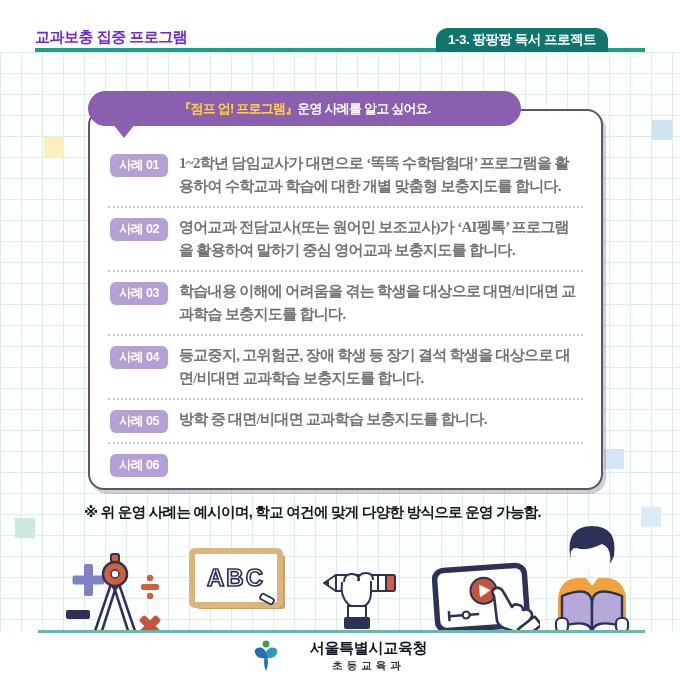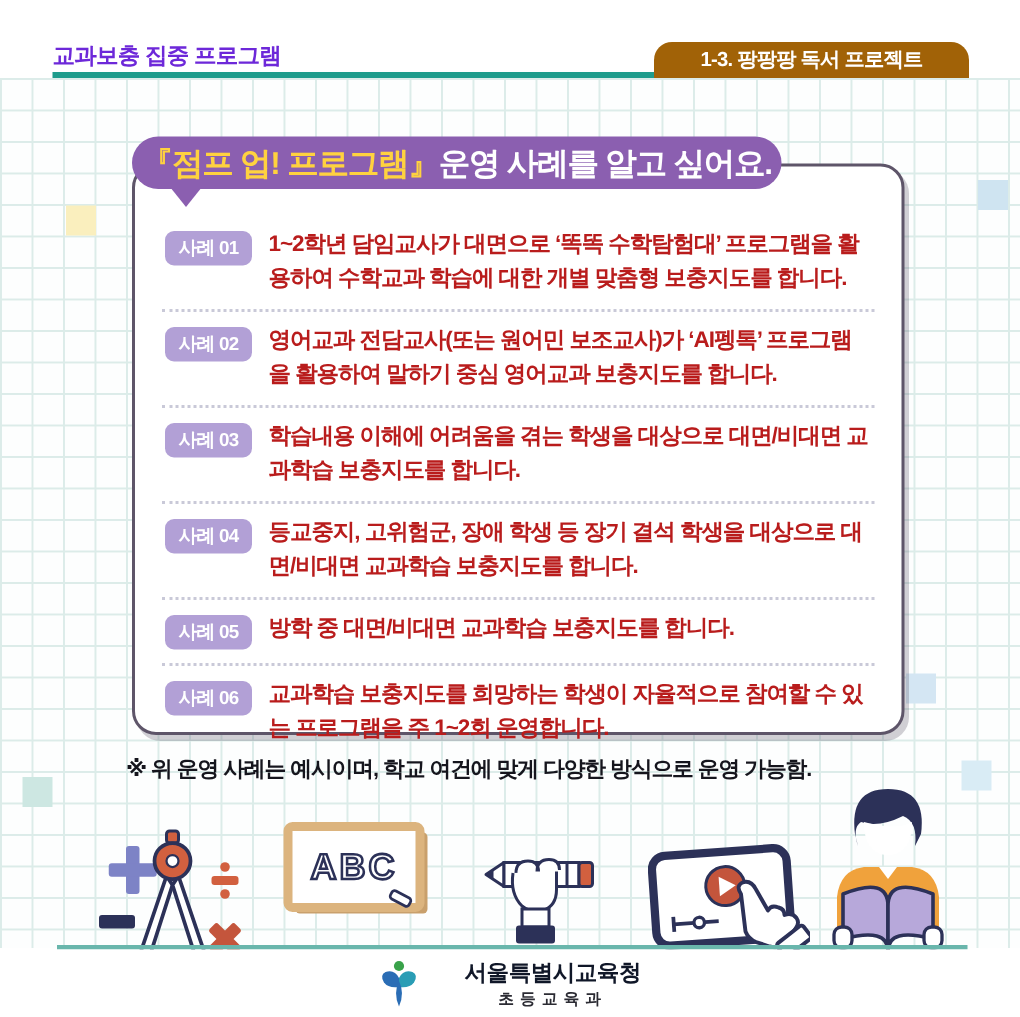--- a/index.html
+++ b/index.html
@@ -16,39 +16,39 @@
       linear-gradient(90deg, #dcece9 1px, transparent 1px);
     background-size:21px 21px;
   }
   .deco-cell { position:absolute; width:20px; height:20px; }
 
   
   .hdr-title { position:absolute; left:35px; top:28px; font-size:15px; font-weight:700; color:#6d28d9; letter-spacing:-0.5px; }
   .hdr-line { position:absolute; left:35px; top:48px; width:610px; height:4px; background:#1e9c8c; }
   .tab { position:absolute; text-align:center; color:#ffffff; font-weight:700; letter-spacing:-0.5px; }
   .tab-active { left:237px; top:25px; width:196px; height:27px; line-height:27px; font-size:14.5px; background:#169f8f; border-radius:13px 13px 0 0; z-index:2; }
-  .tab-inactive { left:436px; top:28px; width:210px; height:24px; line-height:24px; font-size:13.5px; background:#a16207; border-radius:12px 12px 0 0; z-index:1; }
+  .tab-inactive { left:436px; top:28px; width:172px; height:24px; line-height:24px; font-size:13.5px; background:#0f766e; border-radius:12px 12px 0 0; z-index:1; }
 
   
   .banner { position:absolute; left:88px; top:91px; width:433px; height:35px; background:#8b5fb0; border-radius:18px; z-index:5;
-            display:flex; align-items:center; justify-content:center; font-size:21px; font-weight:700; letter-spacing:-0.8px; }
+            display:flex; align-items:center; justify-content:center; font-size:13px; font-weight:700; letter-spacing:-0.8px; }
   .banner .hl { color:#ffd23f; }
   .banner .rest { color:#ffffff; }
   .banner-tail { position:absolute; left:112px; top:123px; width:0; height:0; z-index:4;
                  border-left:12px solid transparent; border-right:12px solid transparent; border-top:15px solid #8b5fb0; }
 
   
   .casebox { position:absolute; left:88px; top:109px; width:515px; height:381px; background:#ffffff;
              border:2px solid #5e5569; border-radius:16px; box-shadow:3px 4px 0 rgba(94,85,105,0.28);
              padding:33px 18px 26px 18px; z-index:3; }
   .case-row { display:flex; align-items:flex-start; gap:11px; padding:8px 2px 9px 2px; border-bottom:2px dotted #c9c9d8; }
   .case-row:last-child { border-bottom:none; }
   .case-badge { flex:0 0 auto; min-width:58px; margin-top:2px; text-align:center; background:#b2a0d6; color:#ffffff;
                 font-size:12.5px; font-weight:700; padding:3px 7px; border-radius:6px; letter-spacing:-0.5px; }
-  .case-text { font-size:15px; font-weight:700; color:#b91c1c; line-height:1.5; letter-spacing:-0.7px; }
+  .case-text { font-size:15px; font-weight:700; color:#737373; line-height:1.5; letter-spacing:-0.7px;font-family:Liberation Serif, serif; }
 
   
   .footnote { position:absolute; left:84px; top:503px; font-size:14.5px; font-weight:700; color:#15151d; letter-spacing:-0.7px; z-index:3; }
 
   
   .icon { position:absolute; z-index:3; }
   .ic-math { left:58px; top:548px; }
   .ic-board { left:188px; top:548px; }
   .ic-pencil { left:322px; top:566px; }
   .ic-tablet { left:432px; top:558px; }
@@ -101,21 +101,20 @@
     <div class="case-row">
       <span class="case-badge">사례 04</span>
       <span class="case-text">등교중지, 고위험군, 장애 학생 등 장기 결석 학생을 대상으로 대면/비대면 교과학습 보충지도를 합니다.</span>
     </div>
     <div class="case-row">
       <span class="case-badge">사례 05</span>
       <span class="case-text">방학 중 대면/비대면 교과학습 보충지도를 합니다.</span>
     </div>
     <div class="case-row">
       <span class="case-badge">사례 06</span>
-      <span class="case-text">교과학습 보충지도를 희망하는 학생이 자율적으로 참여할 수 있는 프로그램을 주 1~2회 운영합니다.</span>
     </div>
   </div>
 
   <div class="footnote">※ 위 운영 사례는 예시이며, 학교 여건에 맞게 다양한 방식으로 운영 가능함.</div>
 
   <svg class="icon ic-math" width="108" height="100" viewBox="0 0 108 100">
     <g fill="none">
       <rect x="26" y="16" width="9" height="32" rx="2" fill="#7d83c6"></rect>
       <rect x="14.5" y="27.5" width="32" height="9" rx="2" fill="#7d83c6"></rect>
       <rect x="8" y="62" width="24" height="9" rx="2" fill="#2c3158"></rect>

